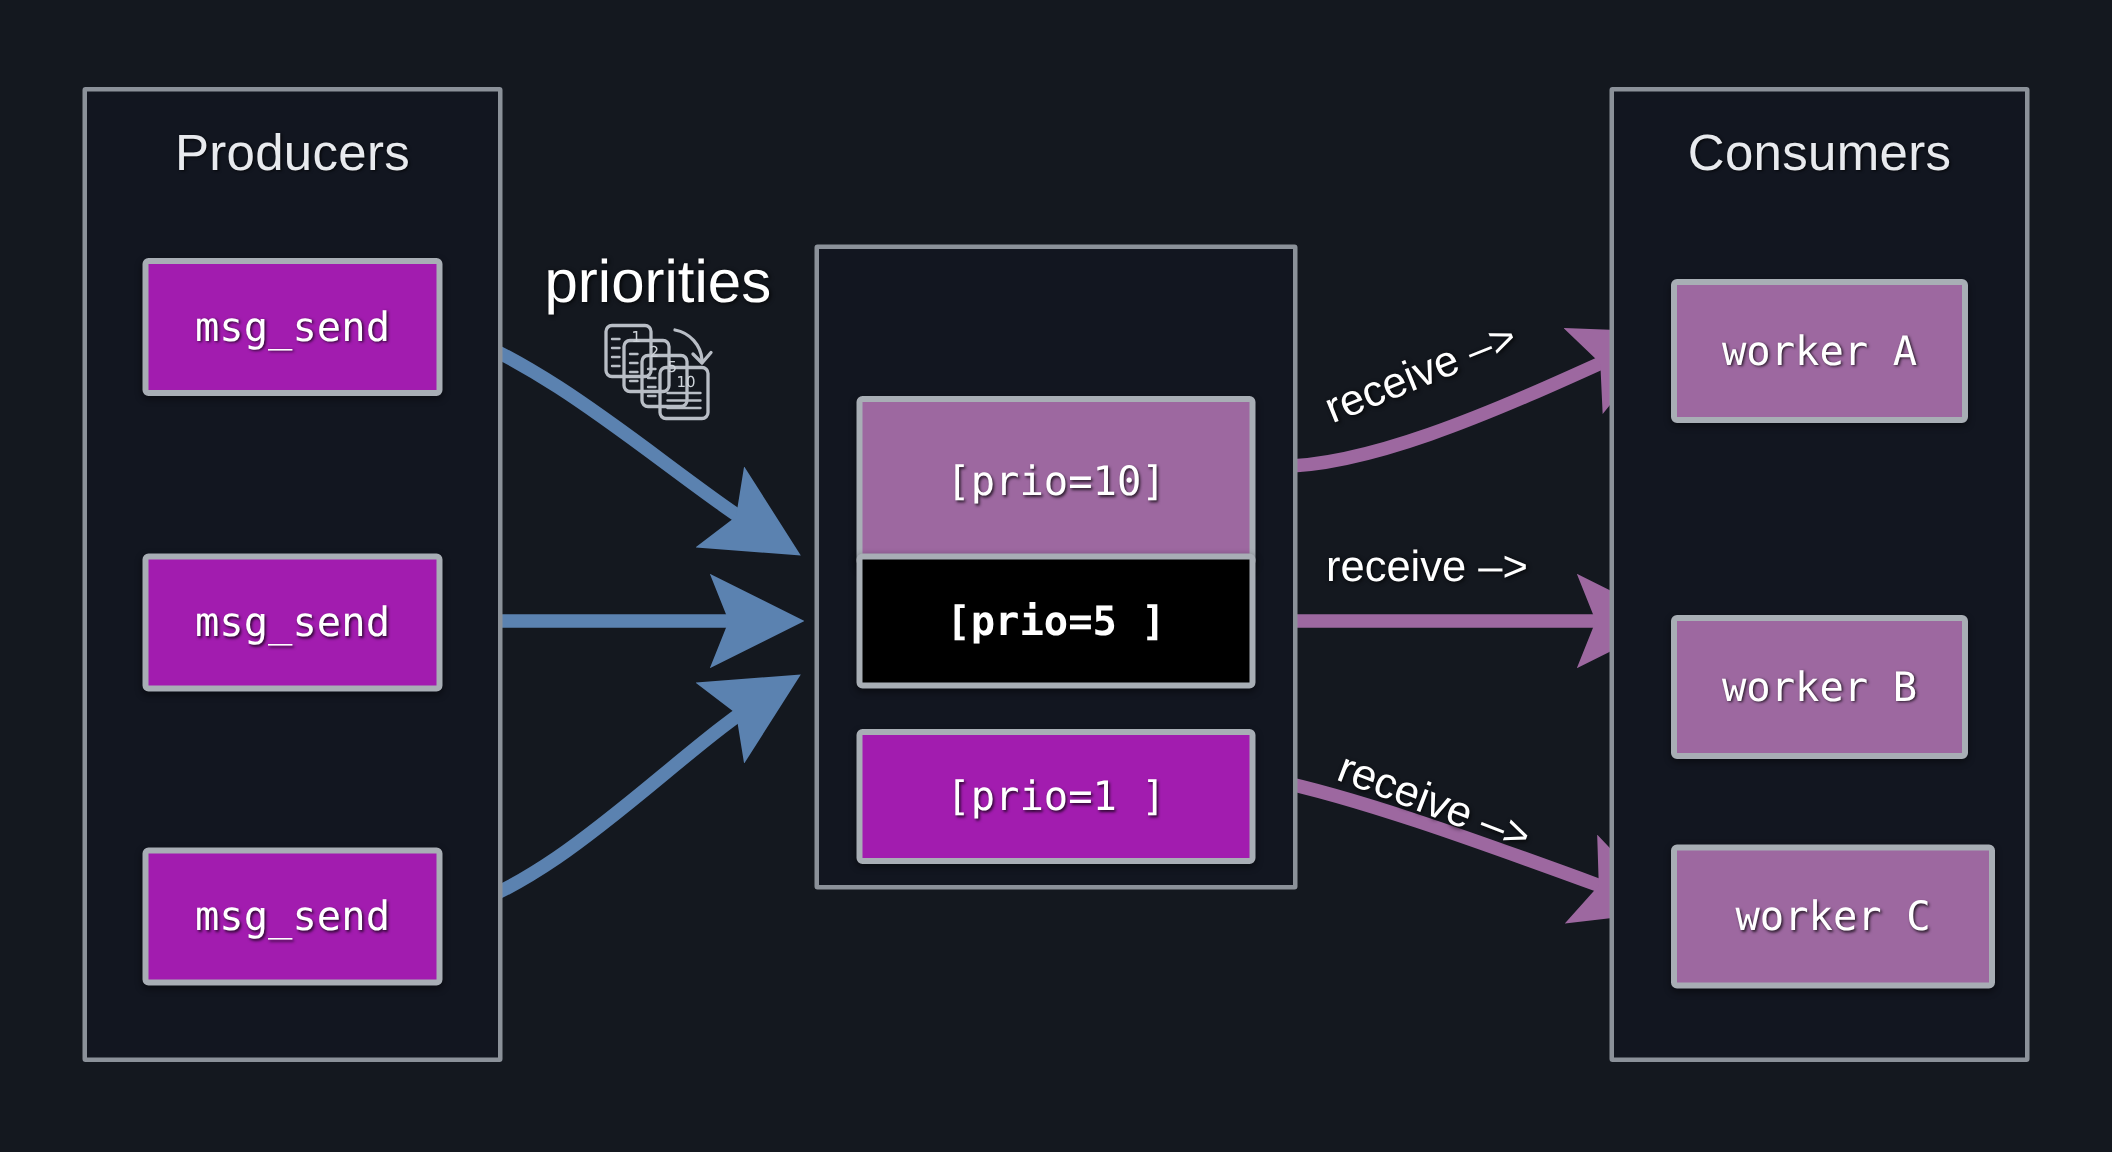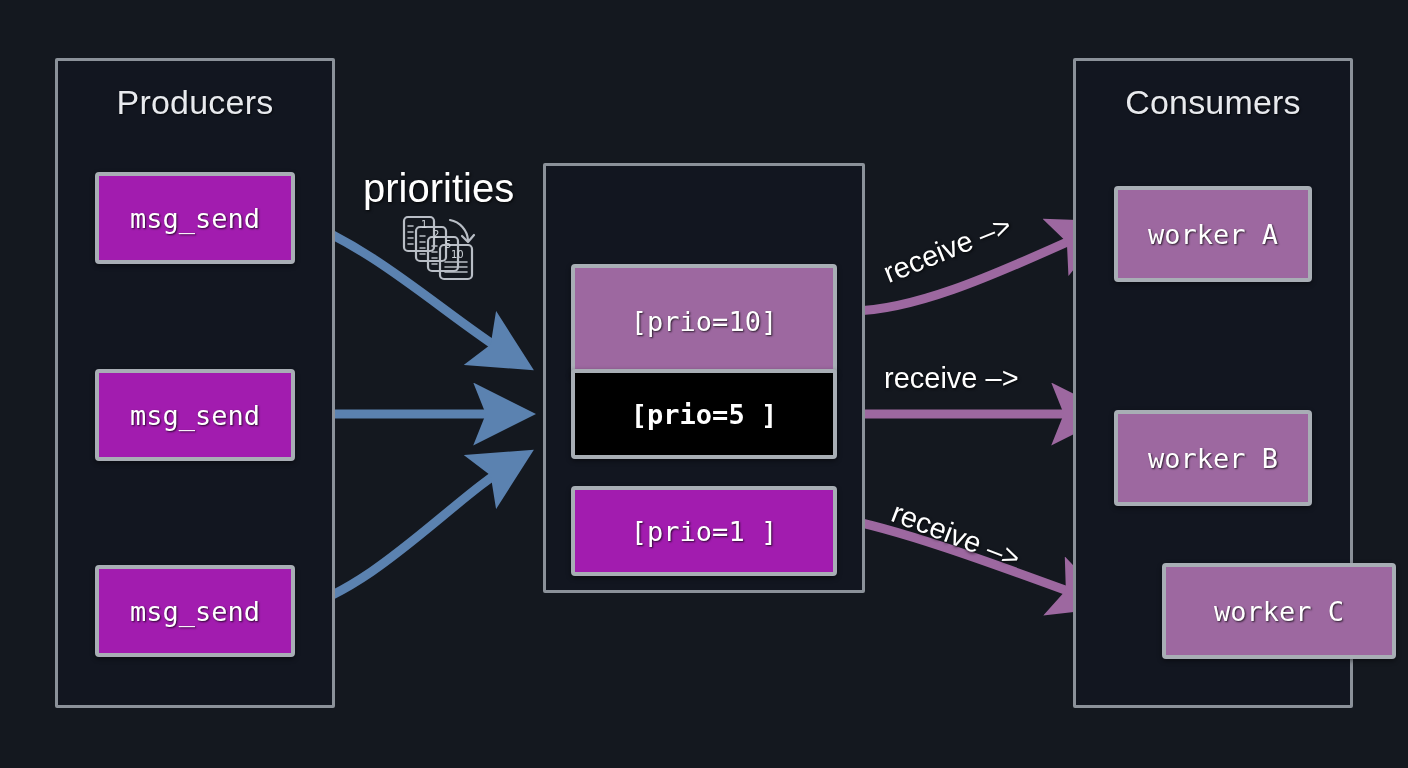--- a/index.html
+++ b/index.html
@@ -141,21 +141,21 @@
 
   <div class="group-box" style="left:1073px; top:58px; width:280px; height:650px;"></div>
   <div class="group-title" style="left:1073px; top:83px; width:280px;">Consumers</div>
 
   <div class="node purple" style="left:1114px; top:170px; width:198px; height:96px;margin-top:16px;">
     <span>worker A</span>
   </div>
   <div class="node purple" style="left:1114px; top:366px; width:198px; height:96px;margin-top:44px;">
     <span>worker B</span>
   </div>
-  <div class="node purple" style="left:1114px; top:563px; width:234px; height:96px;margin-left:48px;">
+  <div class="node purple" style="left:1114px; top:563px; width:216px; height:96px;">
     <span>worker C</span>
   </div>
 
   <div class="edge-label" style="left:885px; top:258px; transform: rotate(-22deg);">receive –&gt;</div>
   <div class="edge-label" style="left:884px; top:362px;">receive –&gt;</div>
   <div class="edge-label" style="left:893px; top:495px; transform: rotate(21deg);">receive –&gt;</div>
 
 </div>
 
 </body></html>

